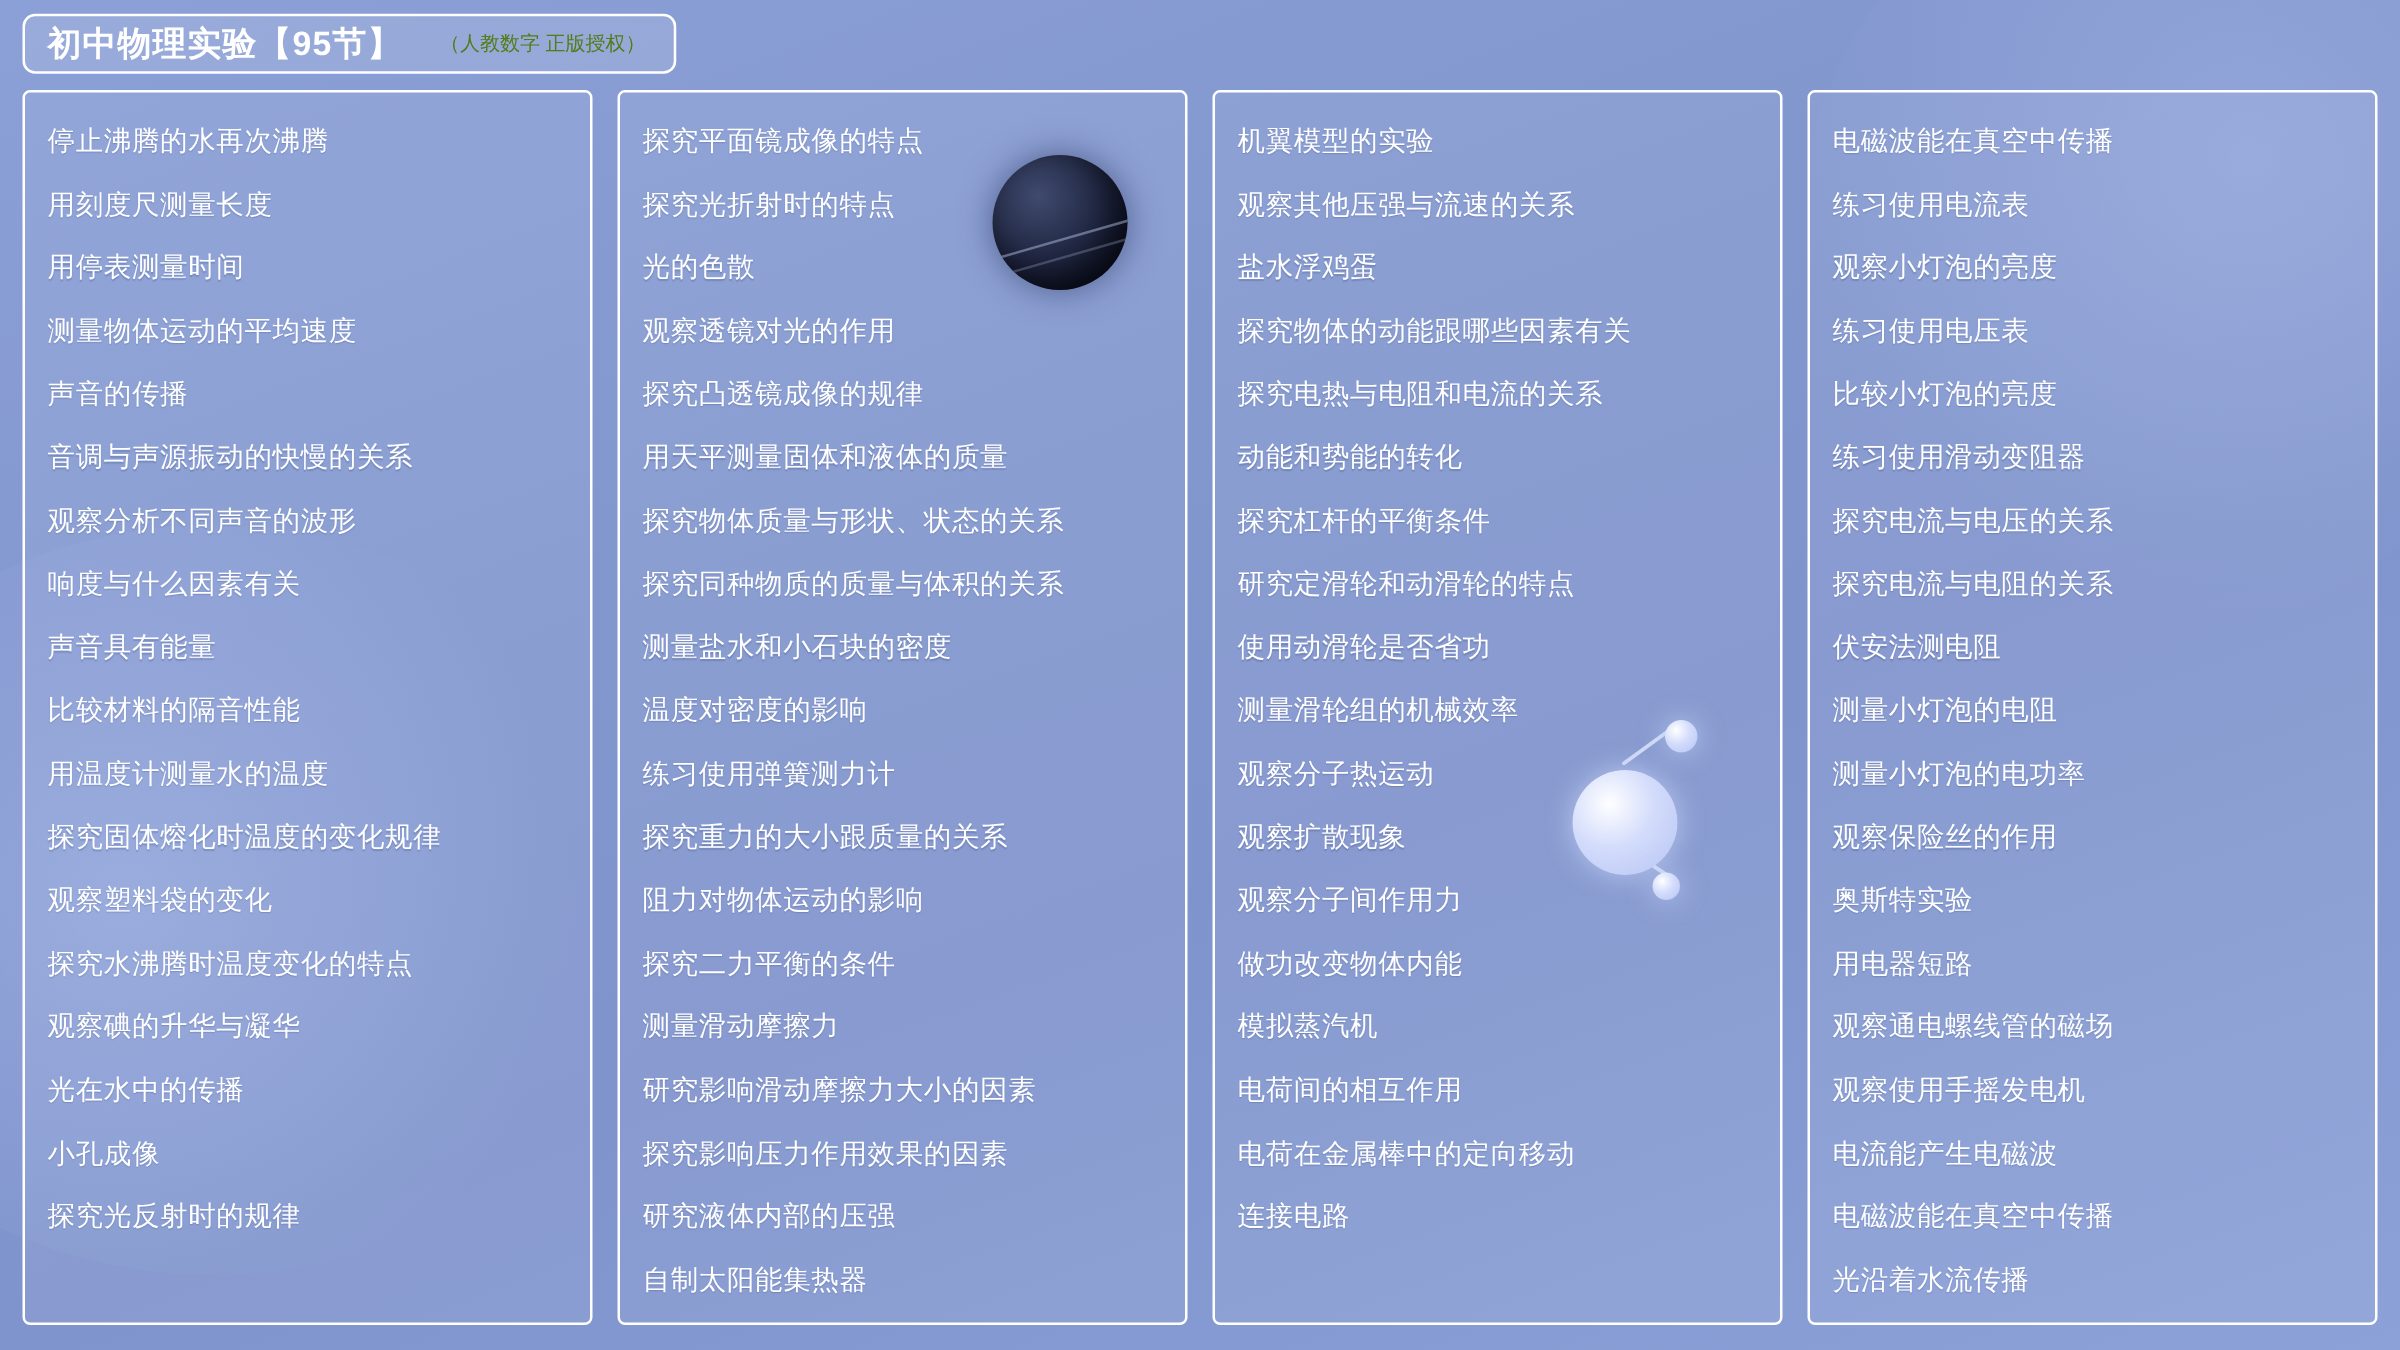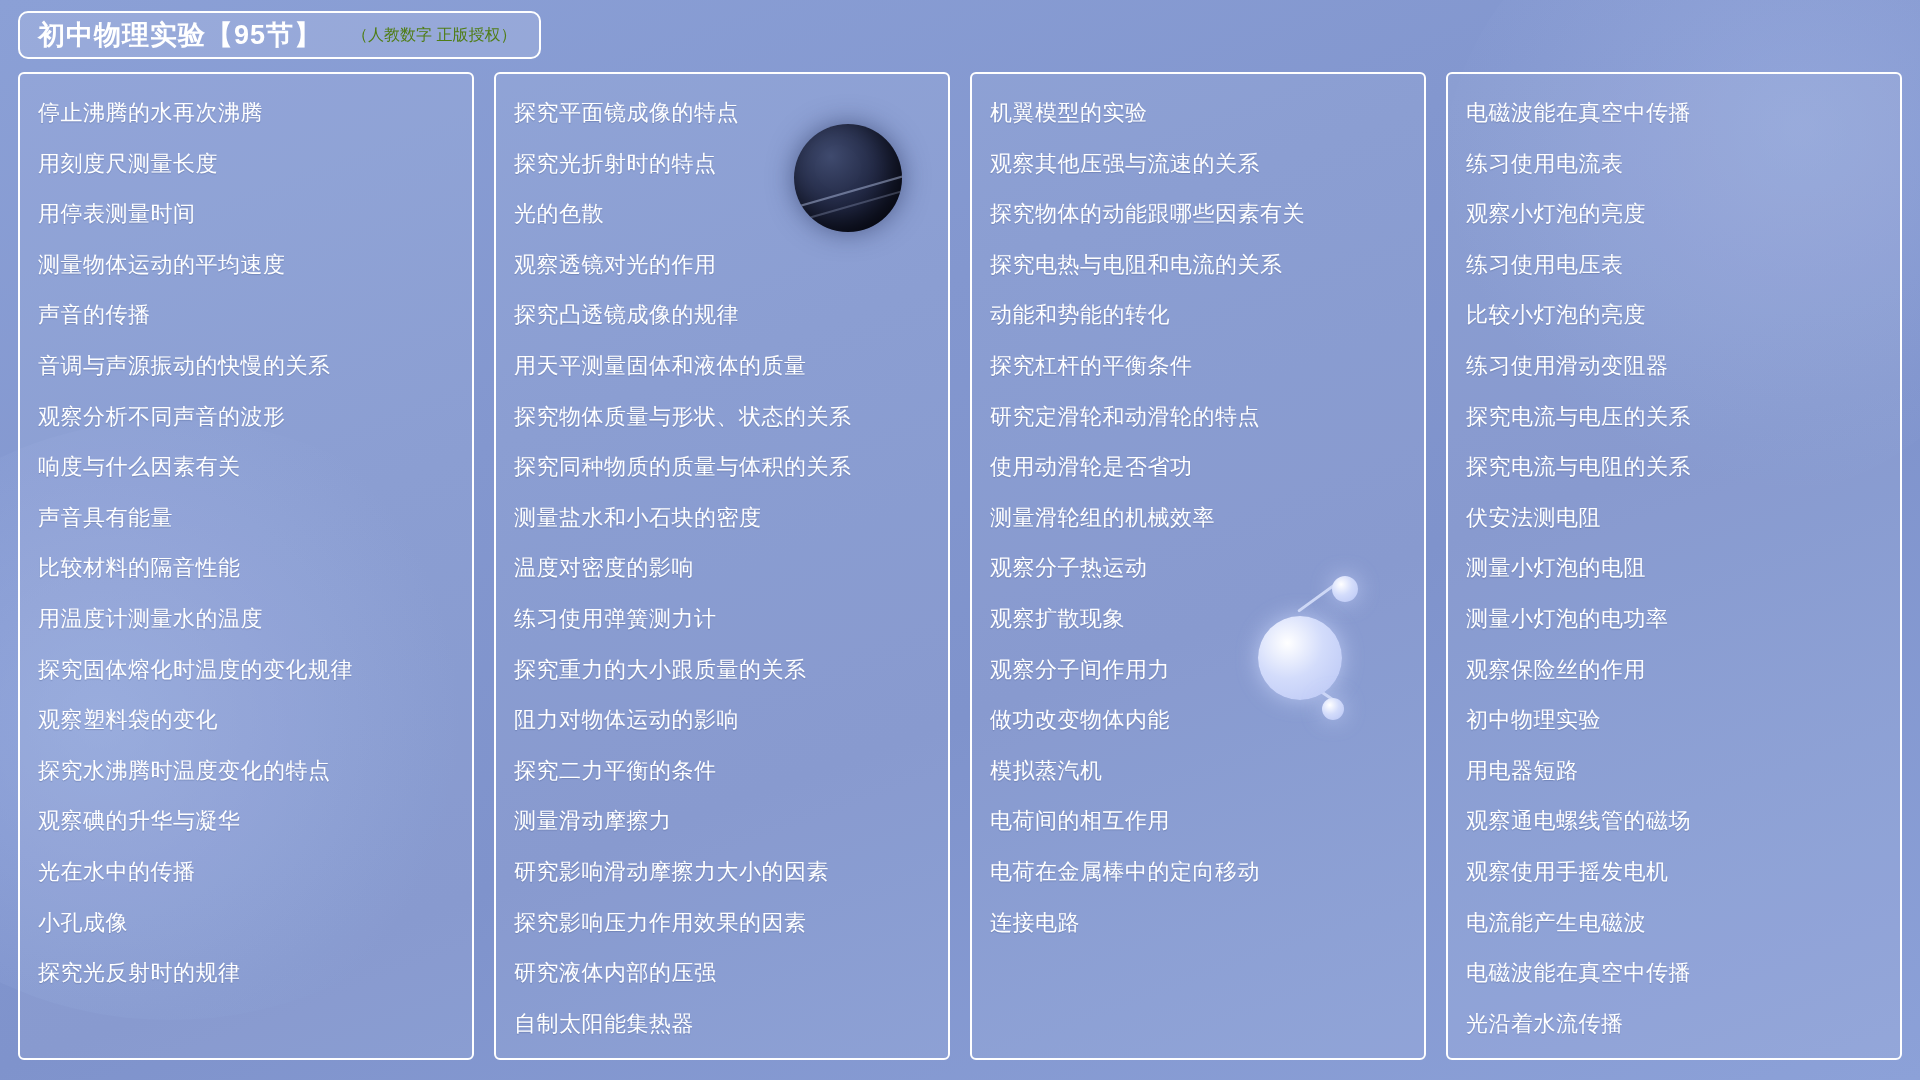--- a/index.html
+++ b/index.html
@@ -206,20 +206,21 @@
   <div class="column">
     <div id="molecule-decoration">
       <div class="bond b-top"></div>
       <div class="bond b-bot"></div>
       <div class="atom a-main"></div>
       <div class="atom a-top"></div>
       <div class="atom a-bot"></div>
     </div>
     <div class="item">机翼模型的实验</div>
     <div class="item">观察其他压强与流速的关系</div>
+    <div class="item">盐水浮鸡蛋</div>
     <div class="item">探究物体的动能跟哪些因素有关</div>
     <div class="item">探究电热与电阻和电流的关系</div>
     <div class="item">动能和势能的转化</div>
     <div class="item">探究杠杆的平衡条件</div>
     <div class="item">研究定滑轮和动滑轮的特点</div>
     <div class="item">使用动滑轮是否省功</div>
     <div class="item">测量滑轮组的机械效率</div>
     <div class="item">观察分子热运动</div>
     <div class="item">观察扩散现象</div>
     <div class="item">观察分子间作用力</div>
@@ -236,21 +237,21 @@
     <div class="item">观察小灯泡的亮度</div>
     <div class="item">练习使用电压表</div>
     <div class="item">比较小灯泡的亮度</div>
     <div class="item">练习使用滑动变阻器</div>
     <div class="item">探究电流与电压的关系</div>
     <div class="item">探究电流与电阻的关系</div>
     <div class="item">伏安法测电阻</div>
     <div class="item">测量小灯泡的电阻</div>
     <div class="item">测量小灯泡的电功率</div>
     <div class="item">观察保险丝的作用</div>
-    <div class="item">初中物理实验</div>
+    <div class="item">奥斯特实验</div>
     <div class="item">用电器短路</div>
     <div class="item">观察通电螺线管的磁场</div>
     <div class="item">观察使用手摇发电机</div>
     <div class="item">电流能产生电磁波</div>
     <div class="item">电磁波能在真空中传播</div>
     <div class="item">光沿着水流传播</div>
   </div>
 
 </div>
 

